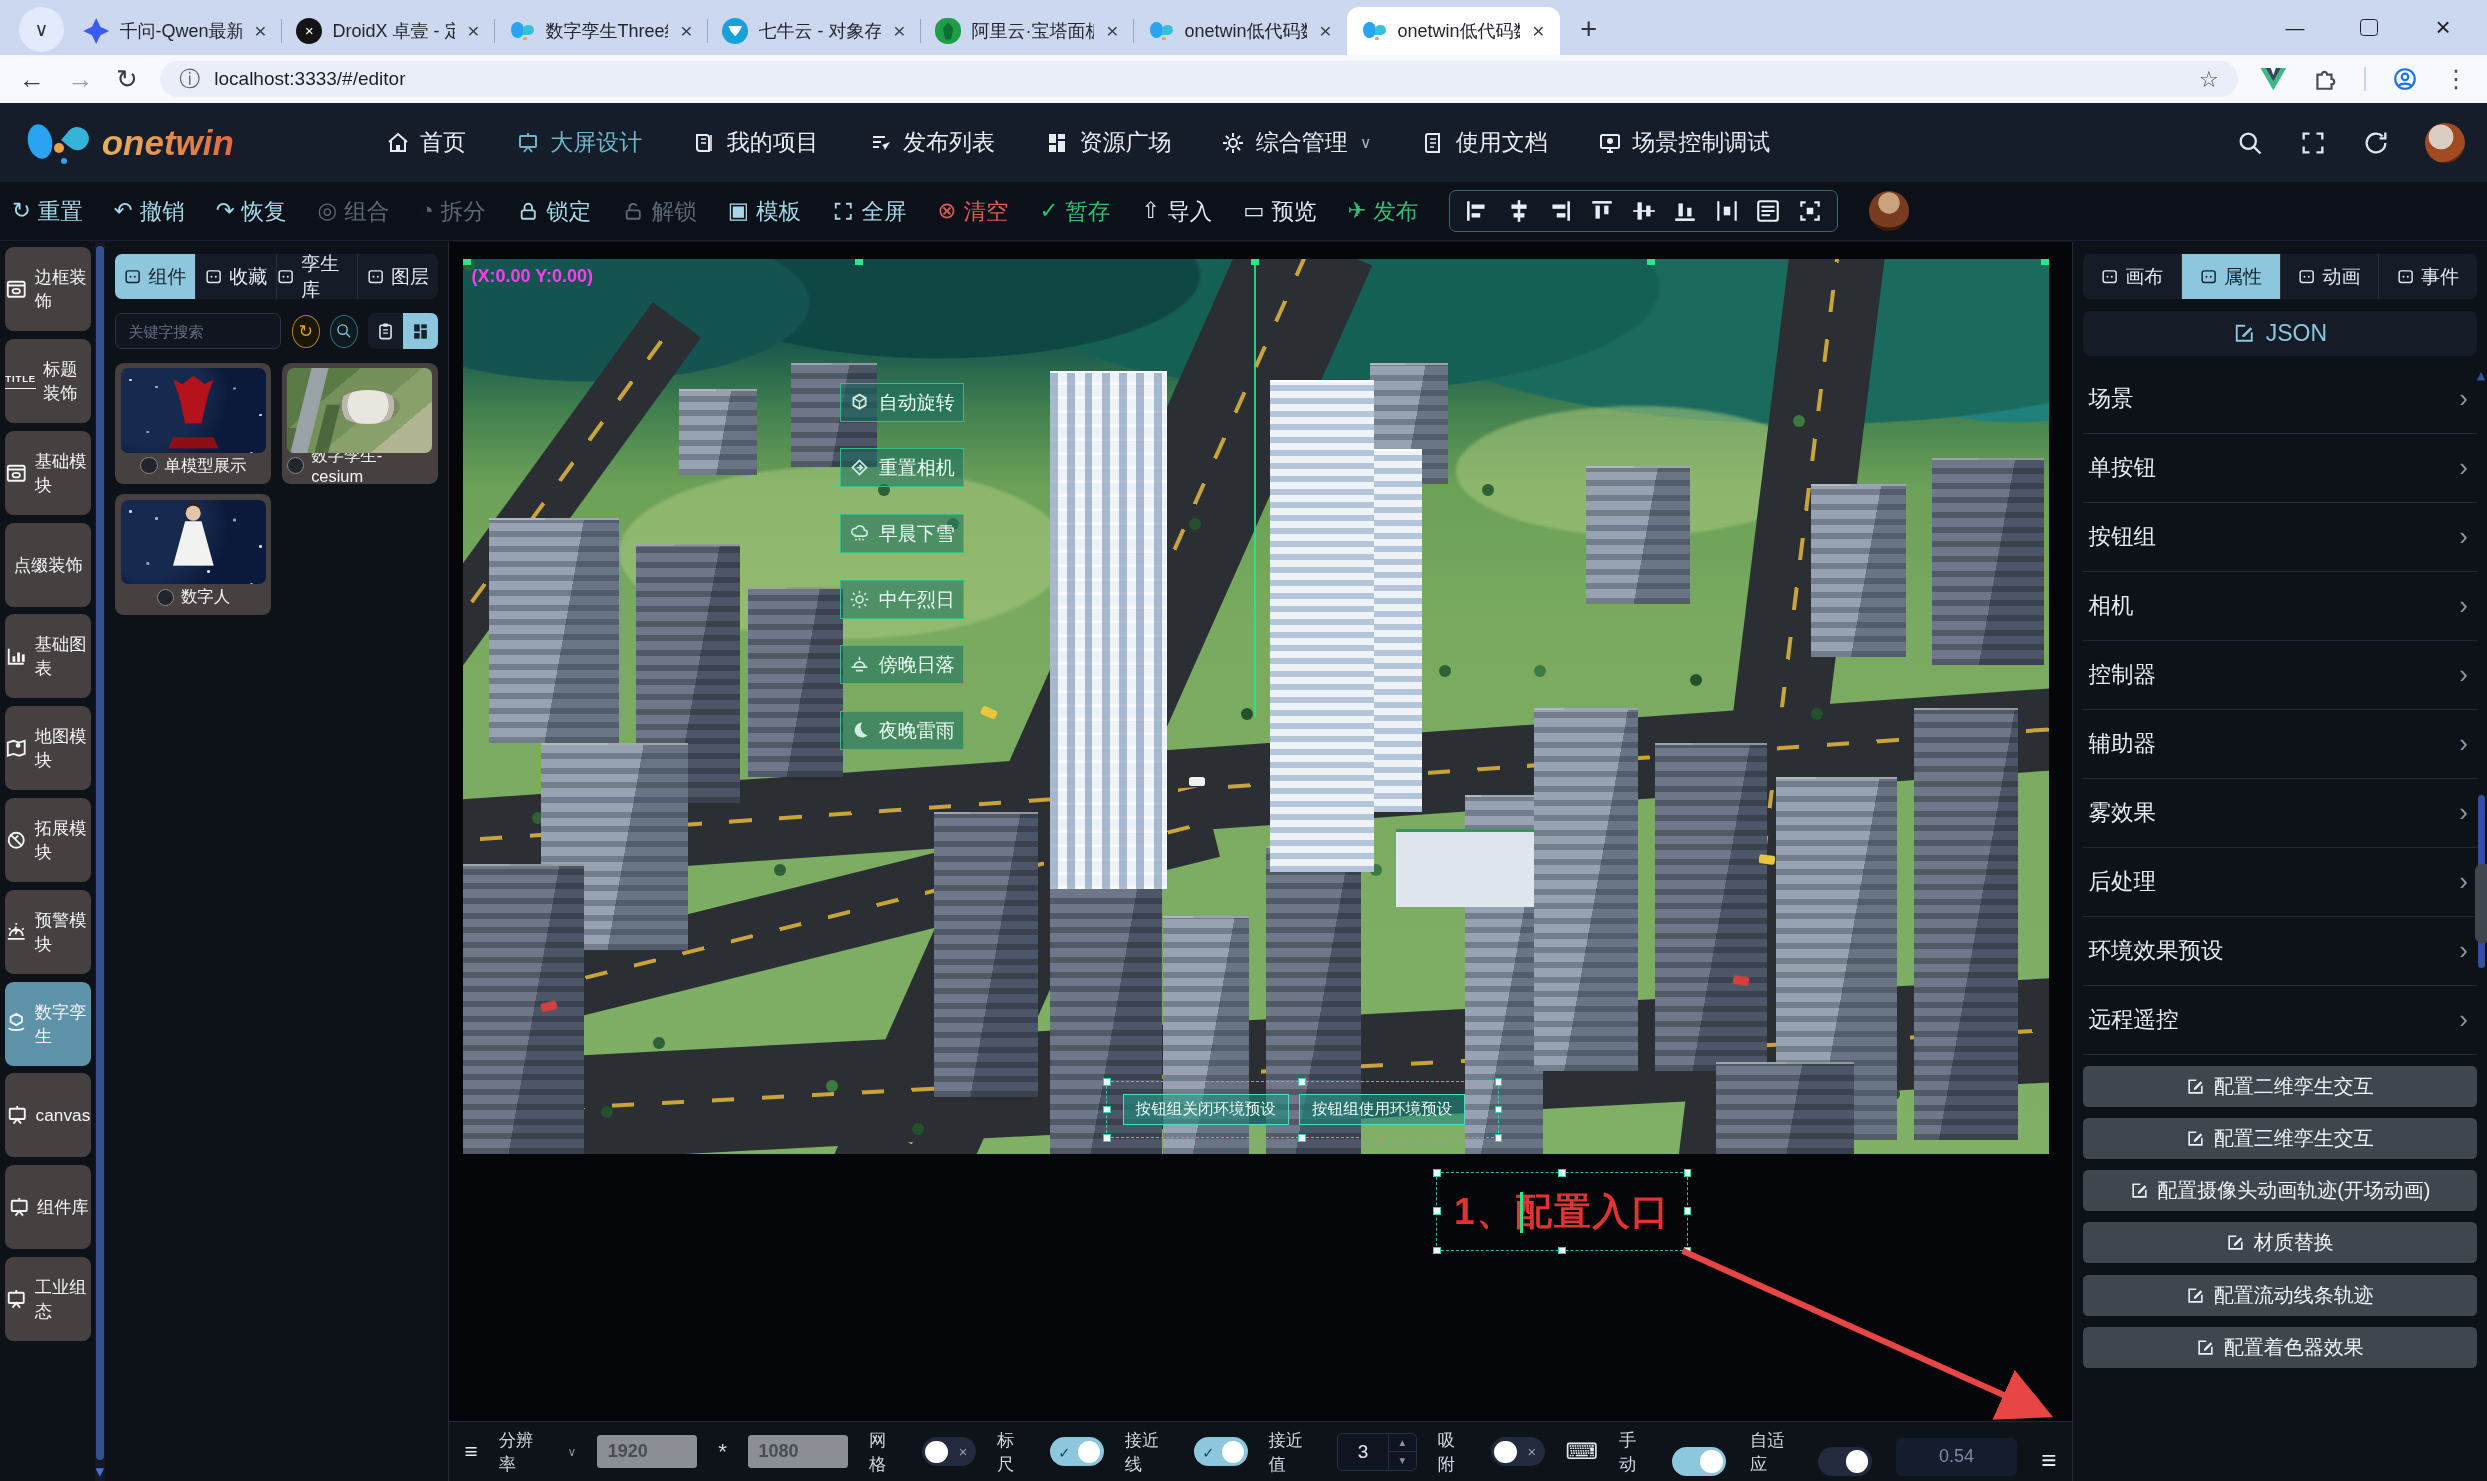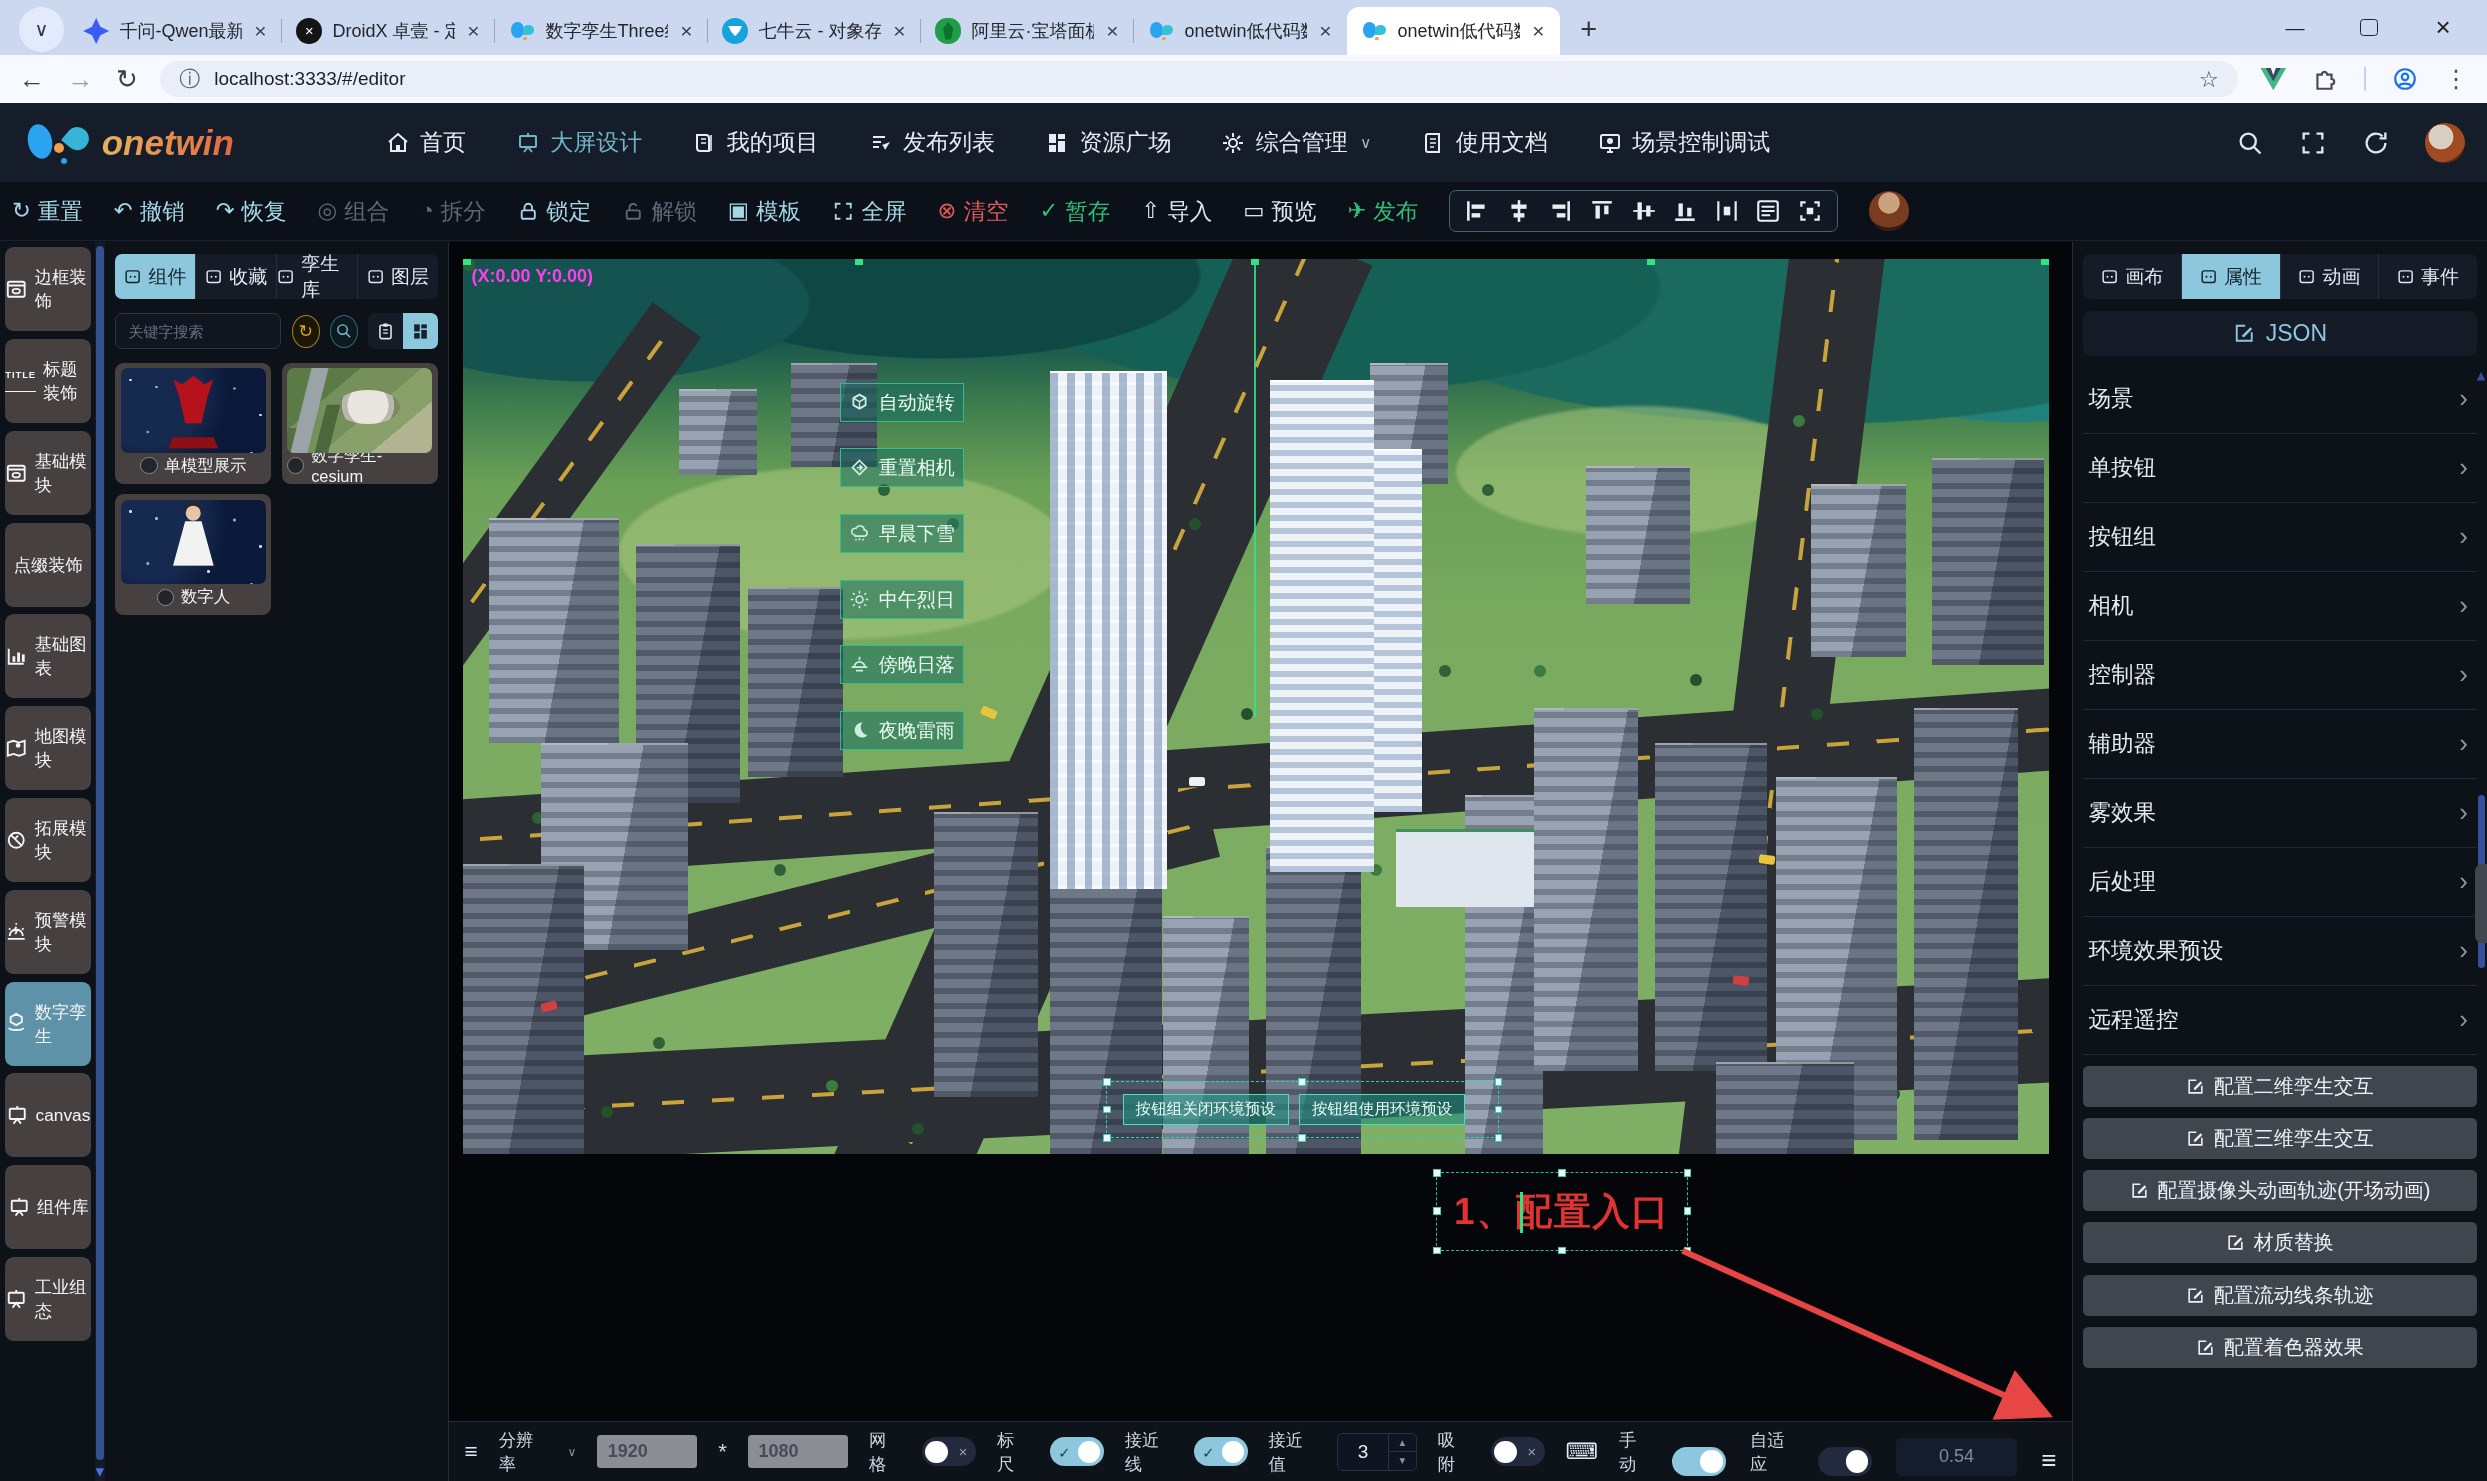--- a/index.html
+++ b/index.html
@@ -82,21 +82,21 @@
   .stamp { width: 40px; height: 40px; border-radius: 50%; background: radial-gradient(circle at 50% 30%, #caa27e 0 30%, #7a3c20 32% 70%, #3a1c0e 72%); }
 
   
   .main { position: absolute; top: 242px; left: 0; right: 0; bottom: 0; display: flex; }
   
   .rail { width: 105px; background: #0d1118; position: relative; padding: 5.2px 12px 0 5.2px; }
   .rail-card { width: 86px; height: 84px; margin-bottom: 7.8px; border-radius: 8.6px; background: #474041;
     display: flex; flex-direction: row; align-items: center; justify-content: center; gap: 7px; color: #f2f4f6; font-size: 17.3px; }
   .rail-card .i { font-size: 22.5px; }
   .rail-card.active { background: #5d92a8; }
-  .rail-card .title-ic { font-size: 9.5px; letter-spacing: 0.9px; border-bottom: 1.7px solid #f2f4f6; padding-bottom: 11px; font-weight: 700; }
+  .rail-card .title-ic { font-size: 9.5px; letter-spacing: 0.9px; border-bottom: 1.7px solid #f2f4f6; padding-bottom: 4px; font-weight: 700; }
   .rail-scroll { position: absolute; right: 0; top: 0; bottom: 0; width: 10.4px; background: #141a28; }
   .rail-scroll .thumb { position: absolute; left: 0.9px; right: 0.9px; top: 3.5px; bottom: 22.5px; background: #35508e; border-radius: 4.3px; }
   .rail-scroll .arr { position: absolute; bottom: 5.2px; left: 0.9px; width: 8.6px; height: 8.6px; background: #4a72d8; clip-path: polygon(0 0,100% 0,50% 100%); }
 
   
   .lpanel { width: 344px; background: #0d1118; border-right: 0.9px solid #262b36; padding: 12px 10.4px 0 10.4px; }
   .seg-tabs { display: flex; height: 45px; background: #151b27; border-radius: 7px; overflow: hidden; }
   .seg-tab { flex: 1; display: flex; align-items: center; justify-content: center; gap: 7px; font-size: 19px; color: #e3e9f1; border-right: 0.9px solid #262d3c; }
   .seg-tab:last-child { border-right: none; }
   .seg-tab .i { font-size: 17.3px; }

